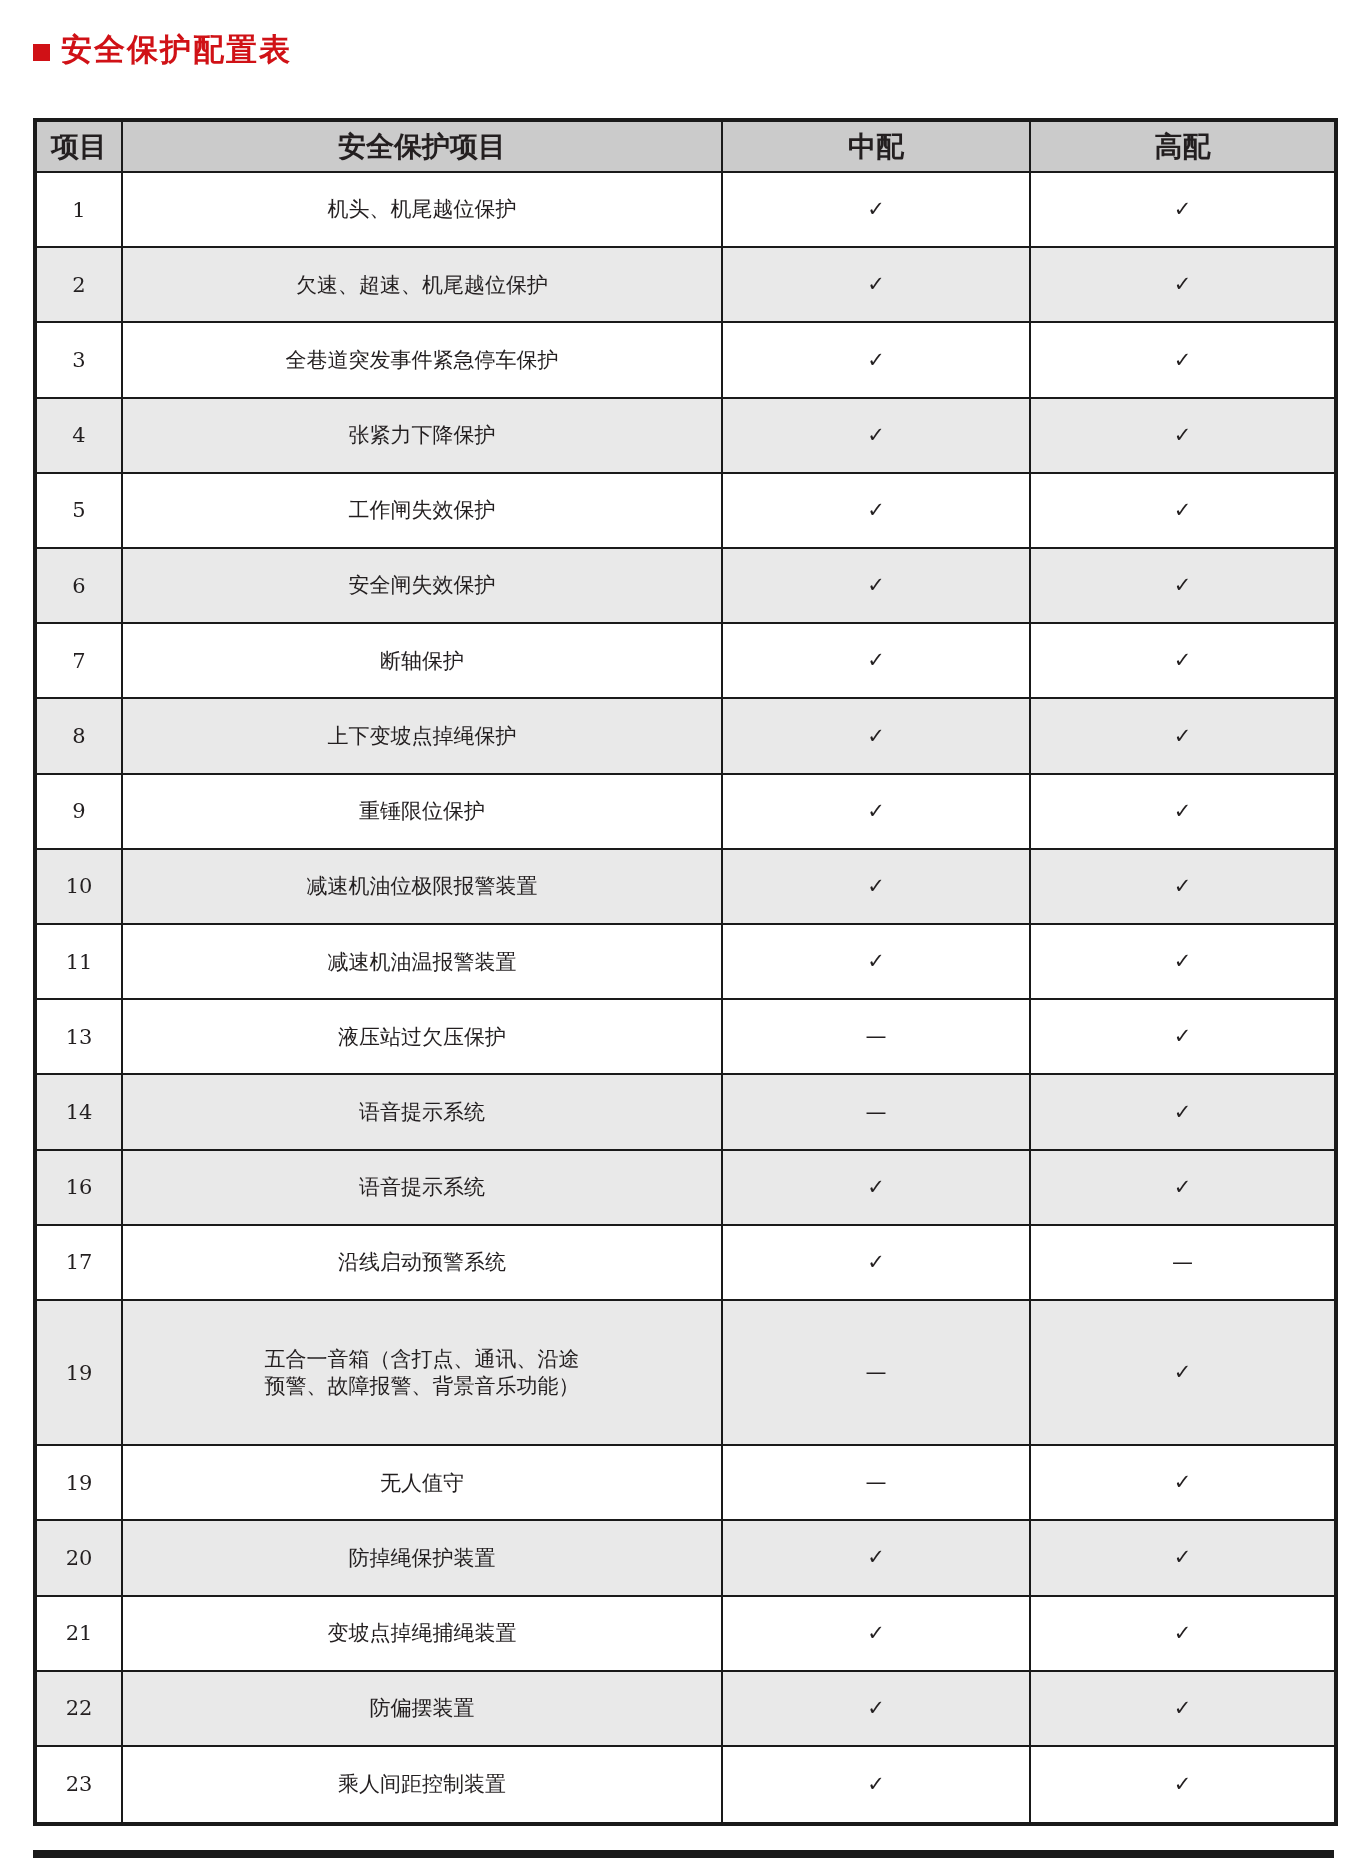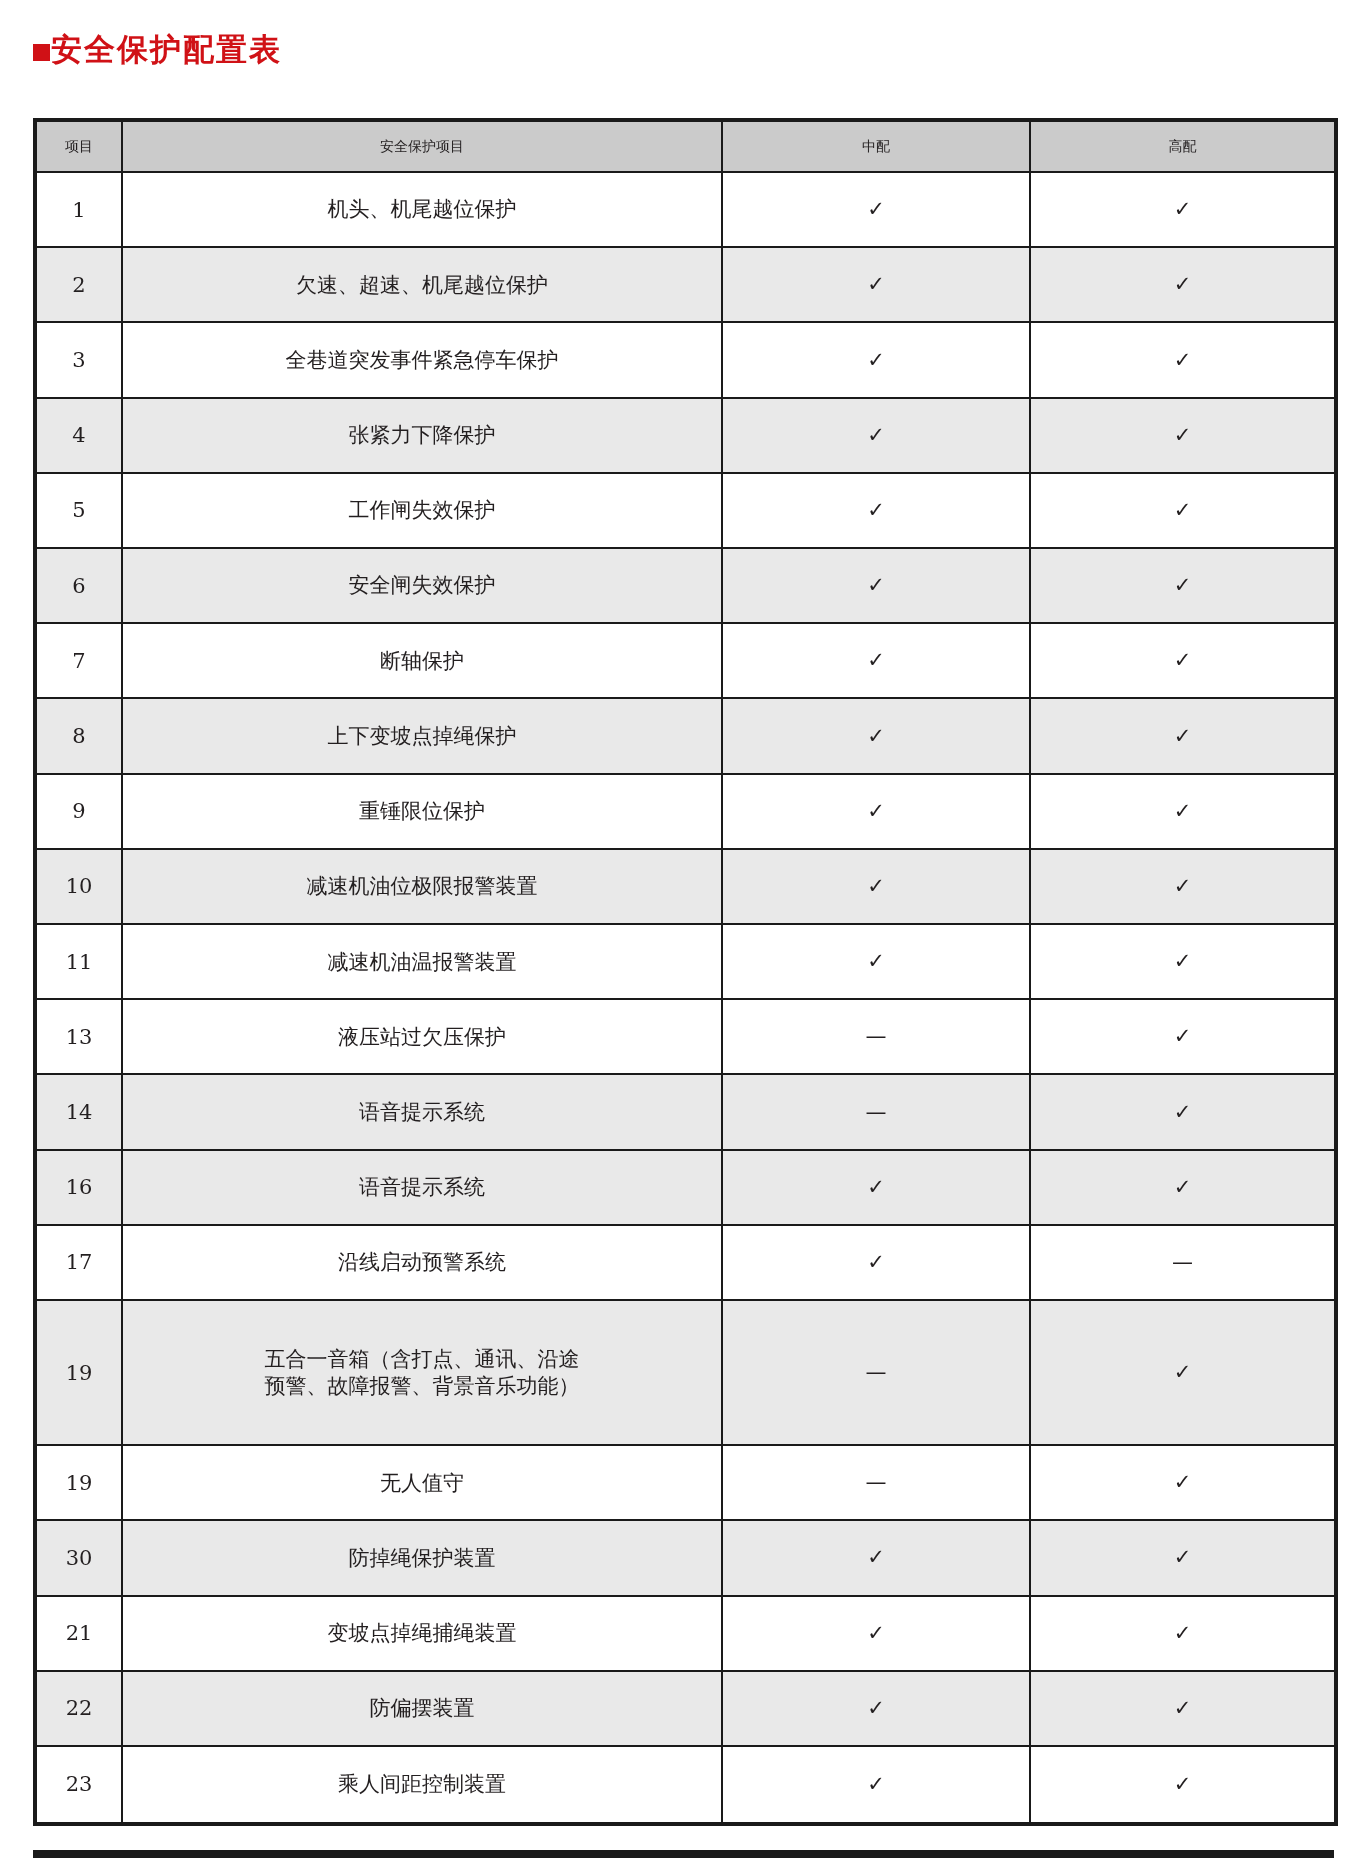--- a/index.html
+++ b/index.html
@@ -10,21 +10,21 @@
     --alt-row-bg:#e9e9e9;
   }
   *{box-sizing:border-box;}
   html,body{margin:0;padding:0;}
   body{
     width:1367px;height:1858px;position:relative;background:#fff;
     font-family:"DejaVu Sans","Liberation Sans",sans-serif;color:var(--ink);
   }
   .title-row{
     position:absolute;left:33px;top:34px;
-    display:flex;align-items:center;gap:1px;
+    display:flex;align-items:center;gap:11px;
   }
   .bullet{
     width:17px;height:17px;background:var(--accent);margin-top:5px;flex:none;
   }
   .title-text{
     font-size:31px;font-weight:bold;color:var(--accent);
     letter-spacing:2px;line-height:1;
   }
   table.cfg{
     position:absolute;left:33px;top:118px;
@@ -32,21 +32,21 @@
     border-collapse:collapse;table-layout:fixed;
     border:4px solid var(--border);
   }
   table.cfg th, table.cfg td{
     border:2px solid var(--border);
     text-align:center;vertical-align:middle;
     padding:0 6px;
   }
   table.cfg th{
     background:var(--header-bg);
-    font-size:14px;font-weight:normal;height:52px;text-align:center;
+    font-size:28px;font-weight:bold;height:52px;text-align:center;
   }
   table.cfg td{font-size:21px;background:#fff;}
   tr.alt td{background:var(--alt-row-bg);}
   td.num-cell{font-family:"DejaVu Serif","Liberation Serif",serif;font-size:21px;}
   td.item-cell{white-space:pre-line;line-height:1.25;}
   td.mark{font-size:29px;line-height:1;}
   .footer-bar{
     position:absolute;left:33px;top:1850px;width:1301px;height:8px;
     background:var(--border);
   }
@@ -172,21 +172,21 @@
         <td class="mark">—</td>
         <td class="mark">✓</td>
       </tr>
       <tr>
         <td class="num-cell">19</td>
         <td class="item-cell">无人值守</td>
         <td class="mark">—</td>
         <td class="mark">✓</td>
       </tr>
       <tr class="alt">
-        <td class="num-cell">30</td>
+        <td class="num-cell">20</td>
         <td class="item-cell">防掉绳保护装置</td>
         <td class="mark">✓</td>
         <td class="mark">✓</td>
       </tr>
       <tr>
         <td class="num-cell">21</td>
         <td class="item-cell">变坡点掉绳捕绳装置</td>
         <td class="mark">✓</td>
         <td class="mark">✓</td>
       </tr>

